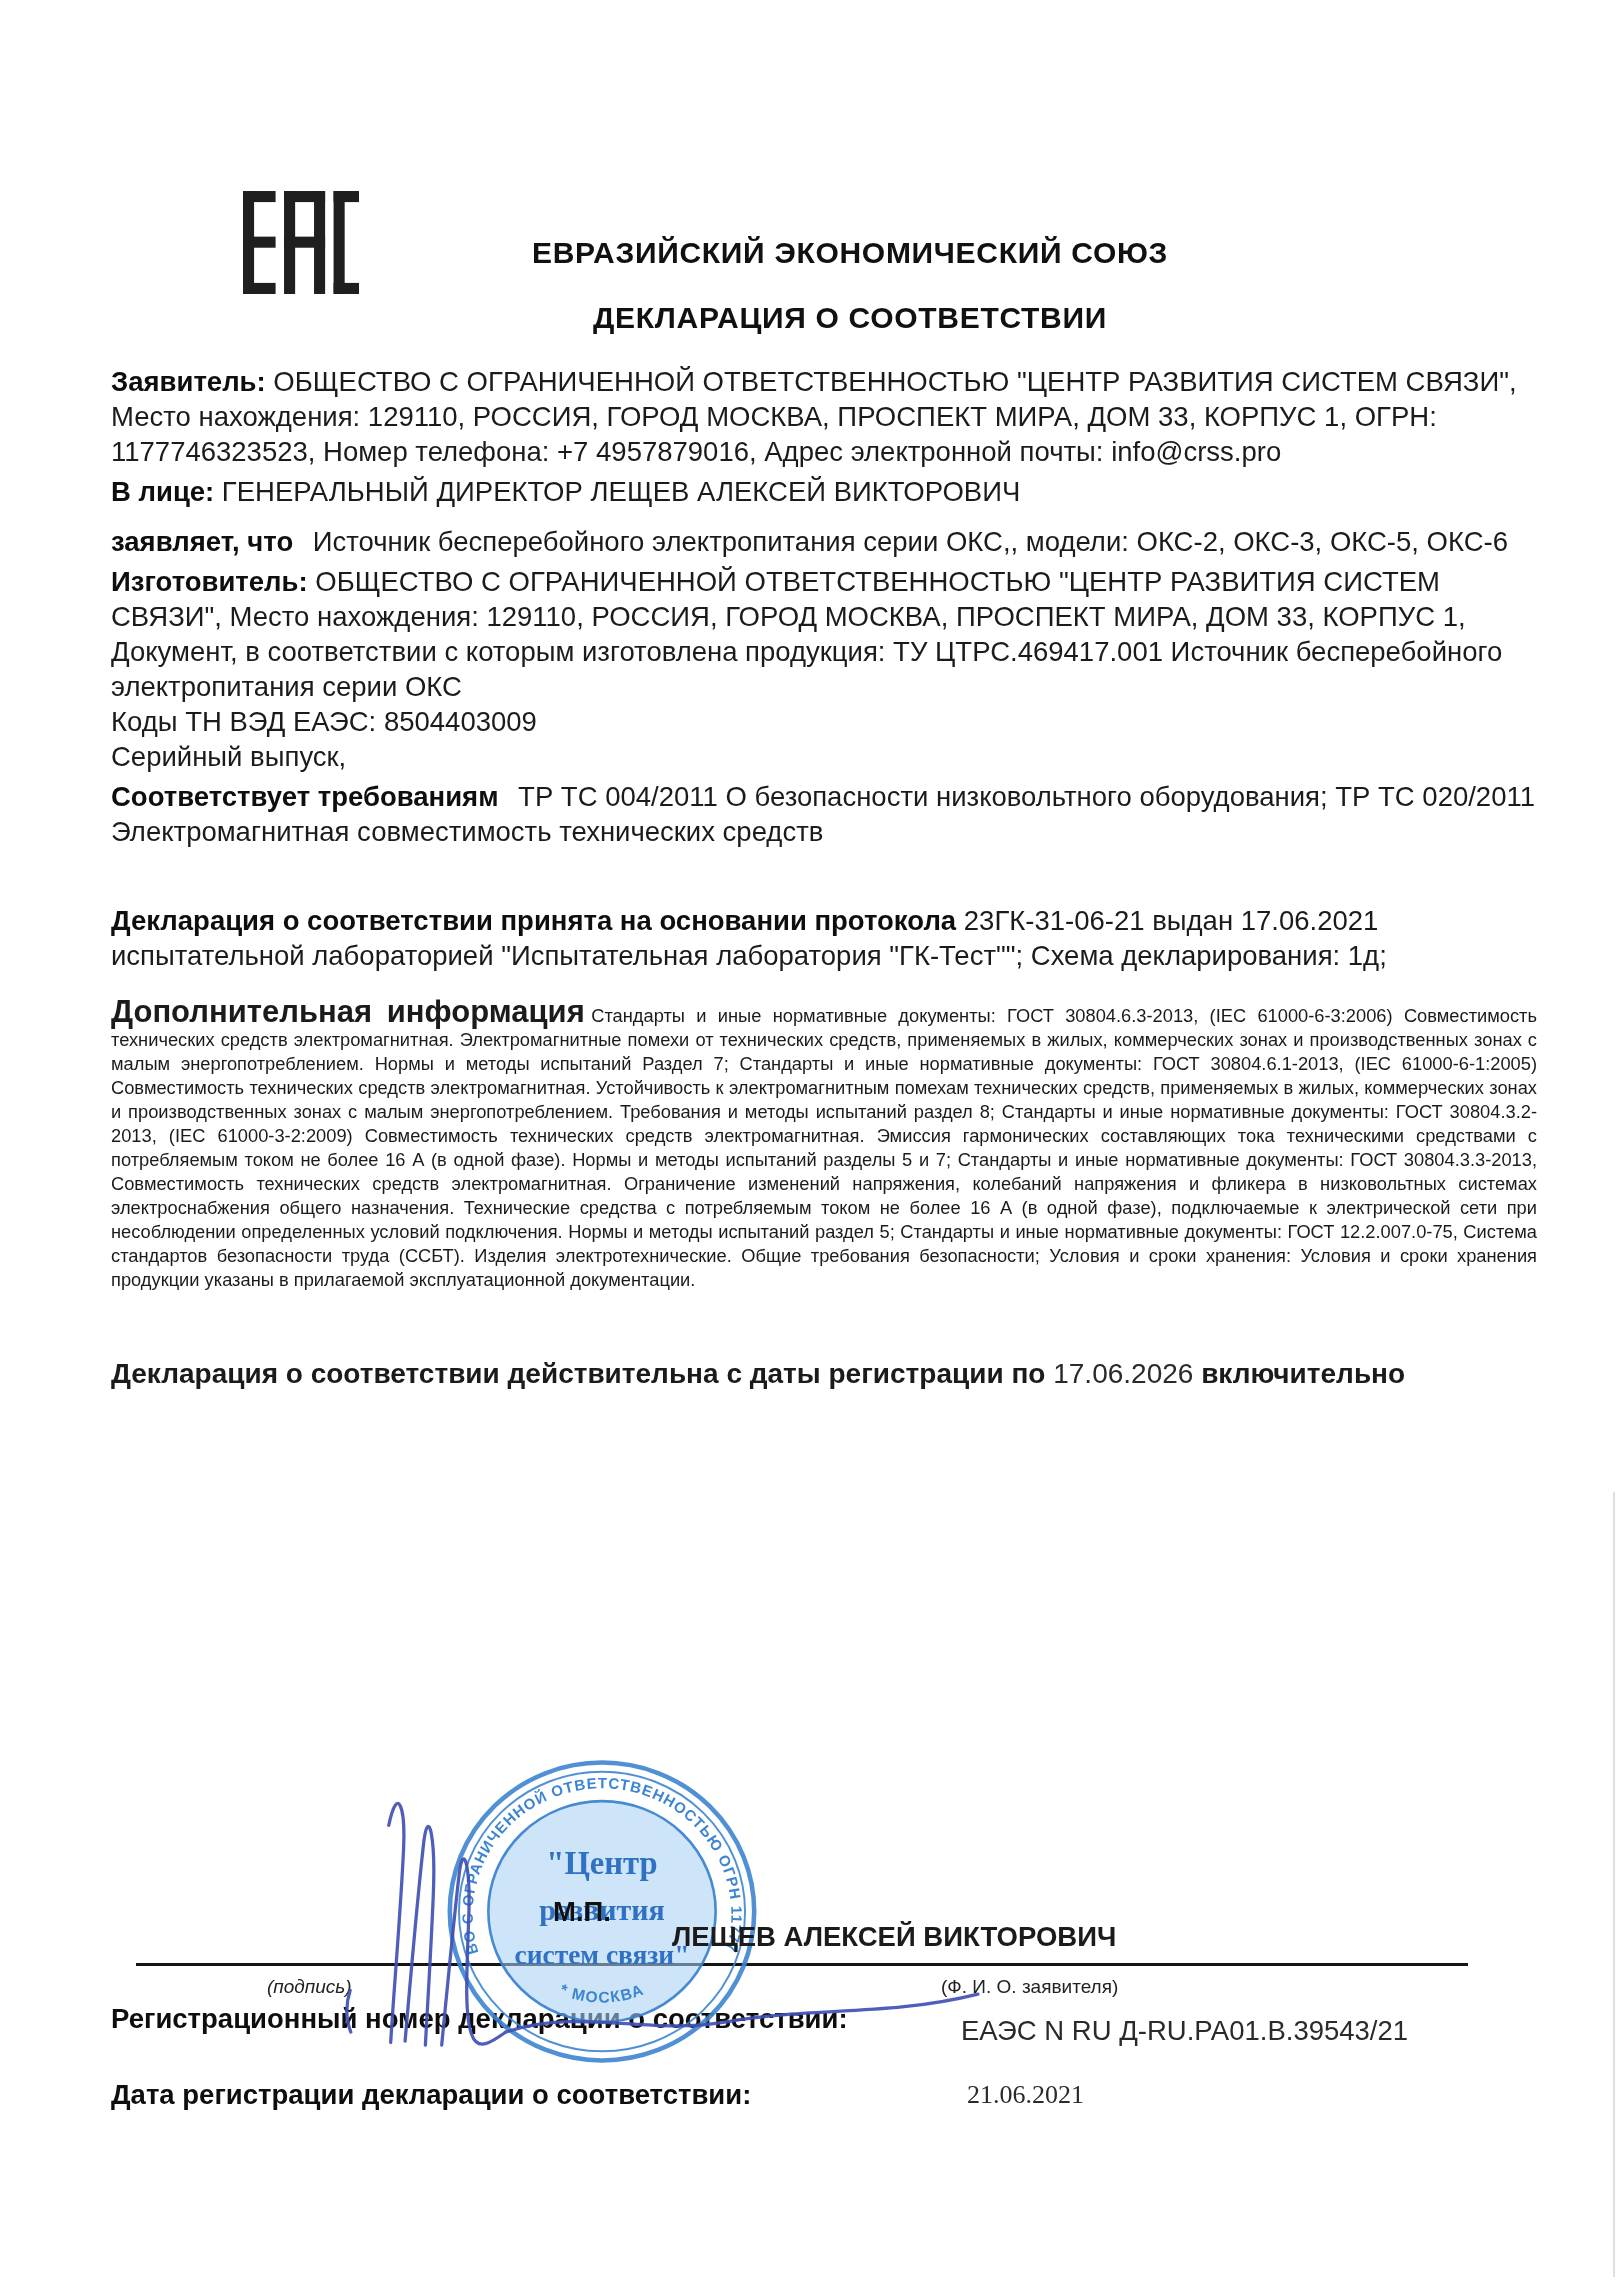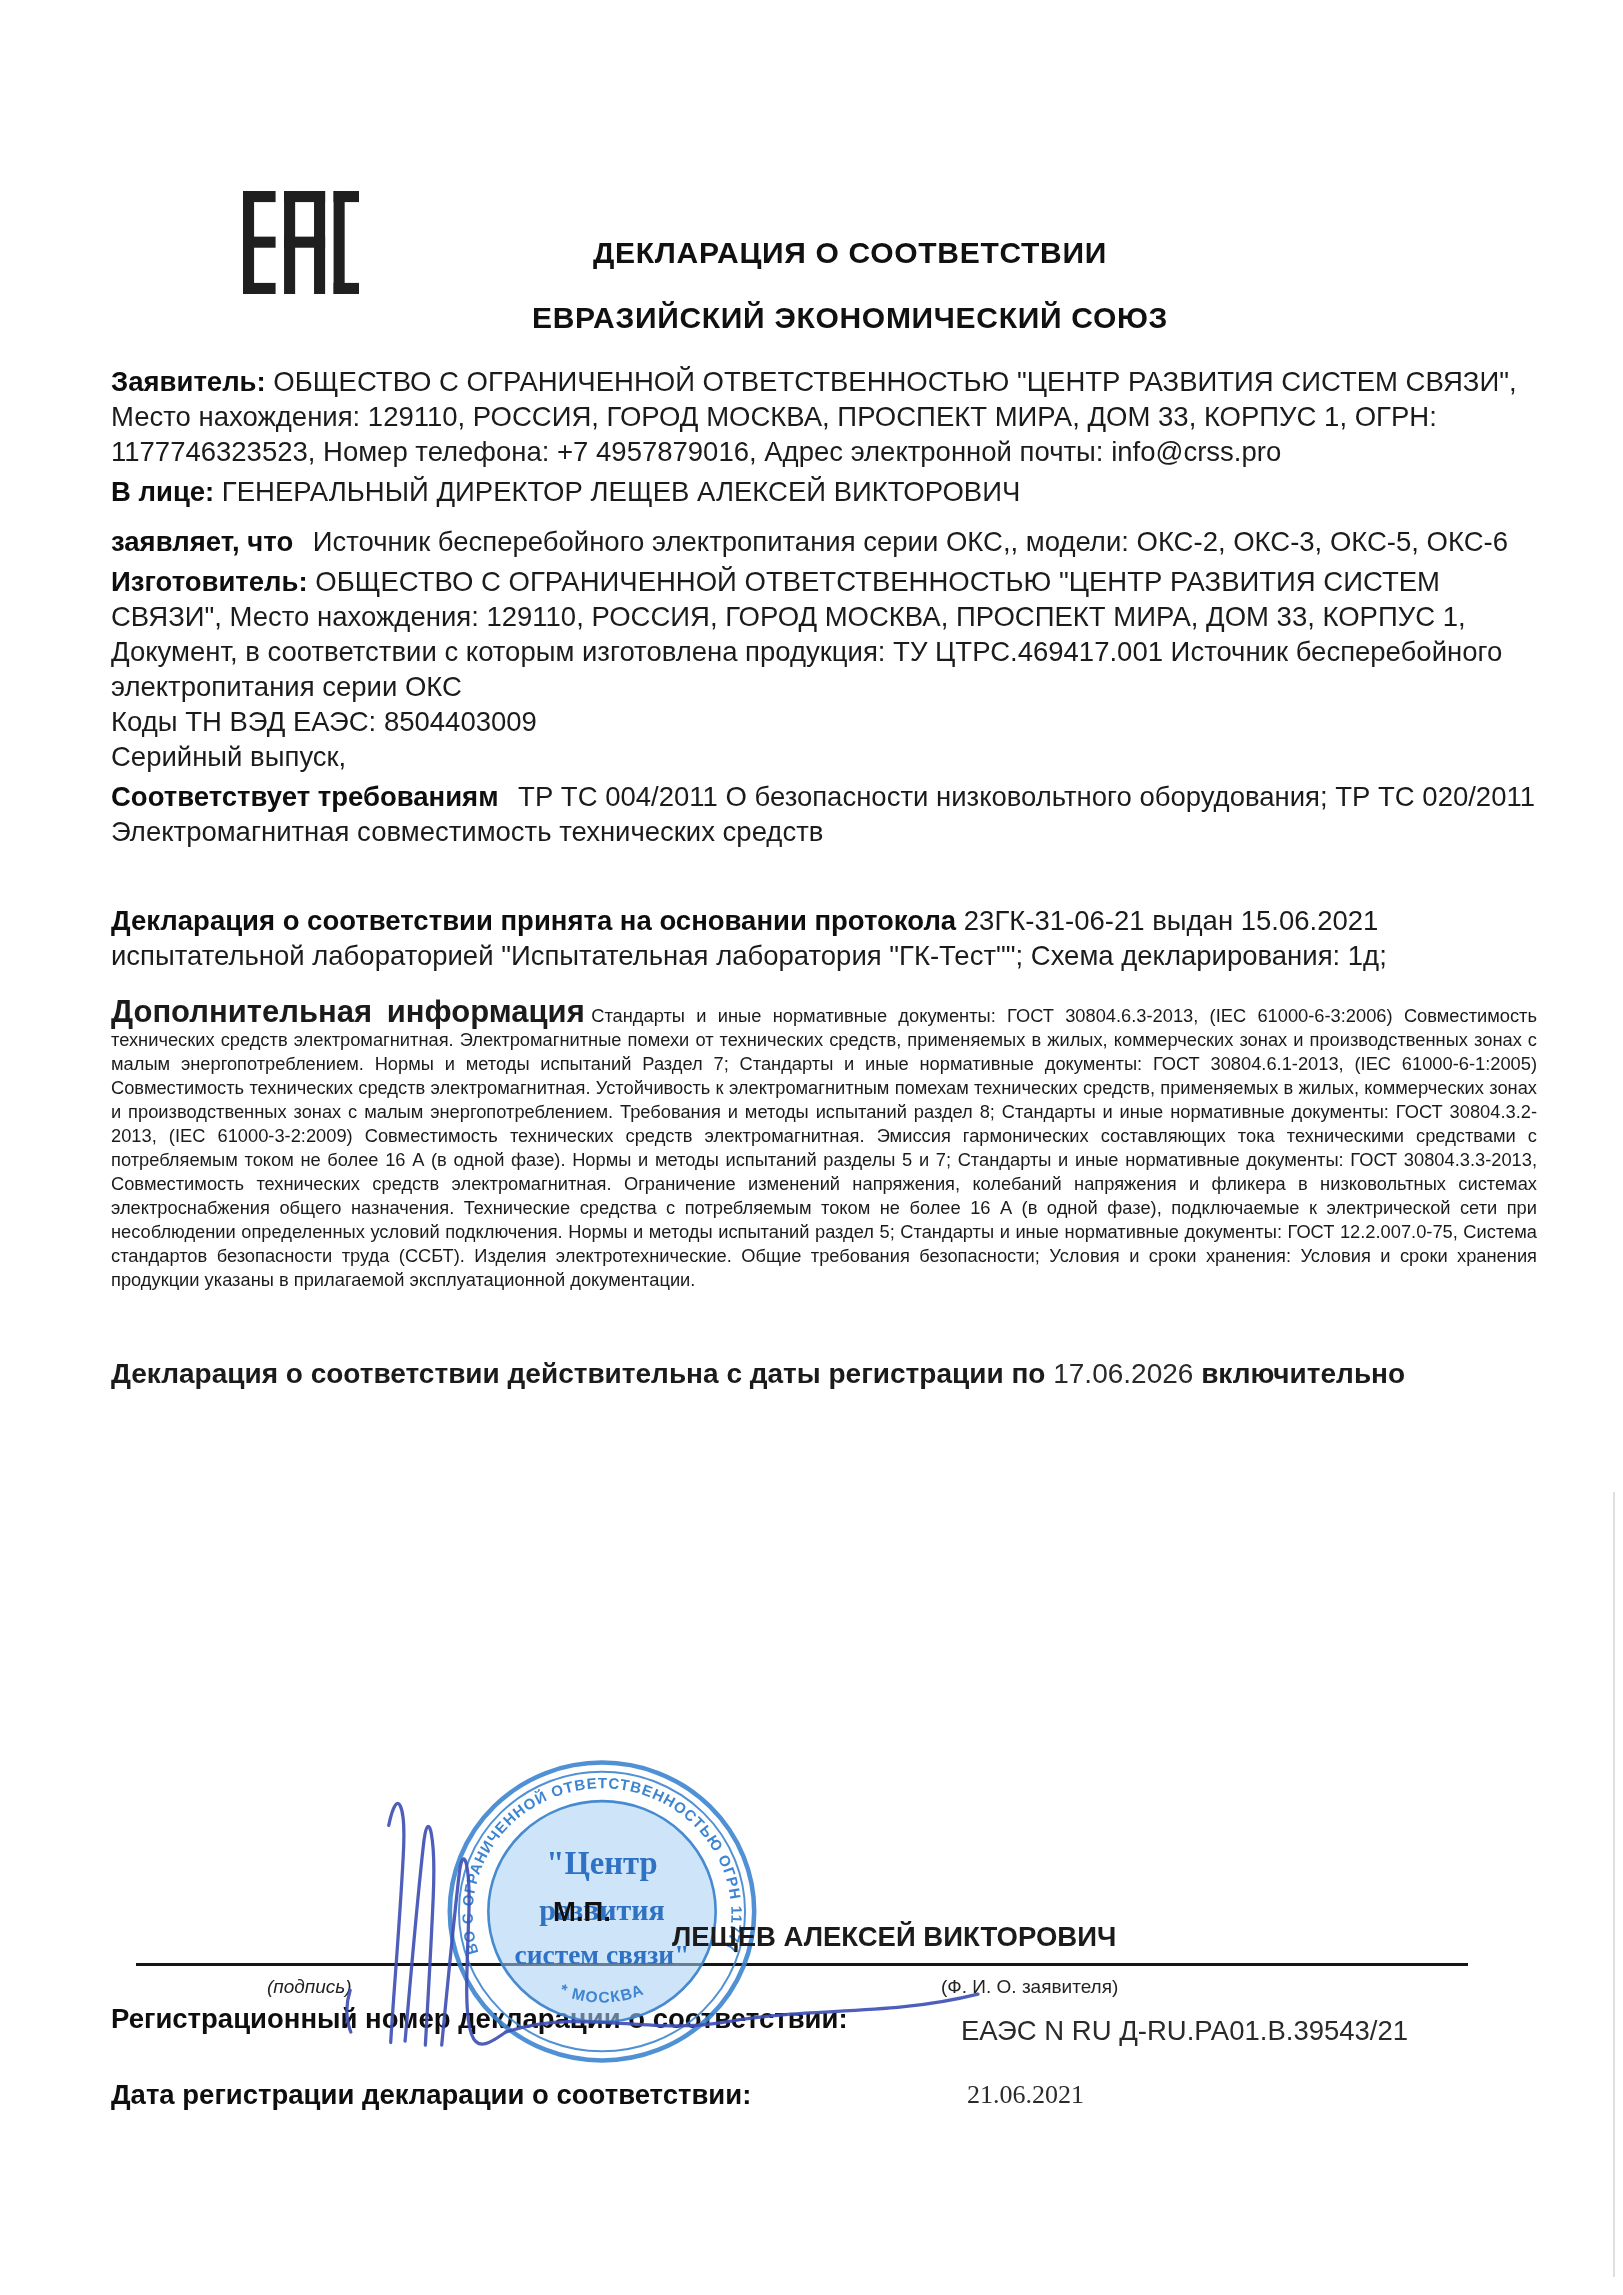--- a/index.html
+++ b/index.html
@@ -56,40 +56,40 @@
       <rect x="63" y="0" width="63" height="17"></rect>
       <rect x="63" y="70" width="63" height="17"></rect>
 
       <rect x="139" y="0" width="17" height="158"></rect>
       <rect x="139" y="0" width="39" height="17"></rect>
       <rect x="139" y="141" width="39" height="17"></rect>
     </g>
   </svg>
 
   <div id="titles">
+    <div class="title">ЕВРАЗИЙСКИЙ ЭКОНОМИЧЕСКИЙ СОЮЗ</div>
     <div class="title">ДЕКЛАРАЦИЯ О СООТВЕТСТВИИ</div>
-    <div class="title">ЕВРАЗИЙСКИЙ ЭКОНОМИЧЕСКИЙ СОЮЗ</div>
   </div>
 
   <div id="content">
     <p class="par"><span class="b">Заявитель:</span><span> ОБЩЕСТВО С ОГРАНИЧЕННОЙ ОТВЕТСТВЕННОСТЬЮ "ЦЕНТР РАЗВИТИЯ СИСТЕМ СВЯЗИ", Место нахождения: 129110, РОССИЯ, ГОРОД МОСКВА, ПРОСПЕКТ МИРА, ДОМ 33, КОРПУС 1, ОГРН: 1177746323523, Номер телефона: +7 4957879016, Адрес электронной почты: info@crss.pro</span></p>
 
     <p class="par m-sm"><span class="b">В лице:</span><span> ГЕНЕРАЛЬНЫЙ ДИРЕКТОР ЛЕЩЕВ АЛЕКСЕЙ ВИКТОРОВИЧ</span></p>
 
     <p class="par m-md"><span class="b gap-label">заявляет, что</span><span>Источник бесперебойного электропитания серии ОКС,, модели: ОКС-2, ОКС-3, ОКС-5, ОКС-6</span></p>
 
     <p class="par m-sm"><span class="b">Изготовитель:</span><span> ОБЩЕСТВО С ОГРАНИЧЕННОЙ ОТВЕТСТВЕННОСТЬЮ "ЦЕНТР РАЗВИТИЯ СИСТЕМ СВЯЗИ", Место нахождения: 129110, РОССИЯ, ГОРОД МОСКВА, ПРОСПЕКТ МИРА, ДОМ 33, КОРПУС 1,</span></p>
 
     <p class="par">Документ, в соответствии с которым изготовлена продукция: ТУ ЦТРС.469417.001 Источник бесперебойного электропитания серии ОКС</p>
     <p class="par">Коды ТН ВЭД ЕАЭС: 8504403009</p>
     <p class="par">Серийный выпуск,</p>
 
     <p class="par m-sm"><span class="b gap-label">Соответствует требованиям</span><span>ТР ТС 004/2011 О безопасности низковольтного оборудования; ТР ТС 020/2011 Электромагнитная совместимость технических средств</span></p>
 
-    <p class="par m-lg"><span class="b">Декларация о соответствии принята на основании протокола</span><span> 23ГК-31-06-21 выдан 15.06.2021 испытательной лабораторией "Испытательная лаборатория "ГК-Тест""; Схема декларирования: 1д;</span></p>
+    <p class="par m-lg"><span class="b">Декларация о соответствии принята на основании протокола</span><span> 23ГК-31-06-21 выдан 17.06.2021 испытательной лабораторией "Испытательная лаборатория "ГК-Тест""; Схема декларирования: 1д;</span></p>
 
     <p class="par addl"><span class="addl-label">Дополнительная информация</span><span>Стандарты и иные нормативные документы: ГОСТ 30804.6.3-2013, (IEC 61000-6-3:2006) Совместимость технических средств электромагнитная. Электромагнитные помехи от технических средств, применяемых в жилых, коммерческих зонах и производственных зонах с малым энергопотреблением. Нормы и методы испытаний Раздел 7; Стандарты и иные нормативные документы: ГОСТ 30804.6.1-2013, (IEC 61000-6-1:2005) Совместимость технических средств электромагнитная. Устойчивость к электромагнитным помехам технических средств, применяемых в жилых, коммерческих зонах и производственных зонах с малым энергопотреблением. Требования и методы испытаний раздел 8; Стандарты и иные нормативные документы: ГОСТ 30804.3.2-2013, (IEC 61000-3-2:2009) Совместимость технических средств электромагнитная. Эмиссия гармонических составляющих тока техническими средствами с потребляемым током не более 16 А (в одной фазе). Нормы и методы испытаний разделы 5 и 7; Стандарты и иные нормативные документы: ГОСТ 30804.3.3-2013, Совместимость технических средств электромагнитная. Ограничение изменений напряжения, колебаний напряжения и фликера в низковольтных системах электроснабжения общего назначения. Технические средства с потребляемым током не более 16 А (в одной фазе), подключаемые к электрической сети при несоблюдении определенных условий подключения. Нормы и методы испытаний раздел 5; Стандарты и иные нормативные документы: ГОСТ 12.2.007.0-75, Система стандартов безопасности труда (ССБТ). Изделия электротехнические. Общие требования безопасности; Условия и сроки хранения: Условия и сроки хранения продукции указаны в прилагаемой эксплуатационной документации.</span></p>
 
     <p class="par valid"><span>Декларация о соответствии действительна с даты регистрации по </span><span class="normal">17.06.2026</span><span> включительно</span></p>
   </div>
 
   <div class="sig-line"></div>
   <div class="caption" id="cap-sign">(подпись)</div>
   <div class="caption" id="cap-name">(Ф. И. О. заявителя)</div>
   <div id="mp">М.П.</div>

